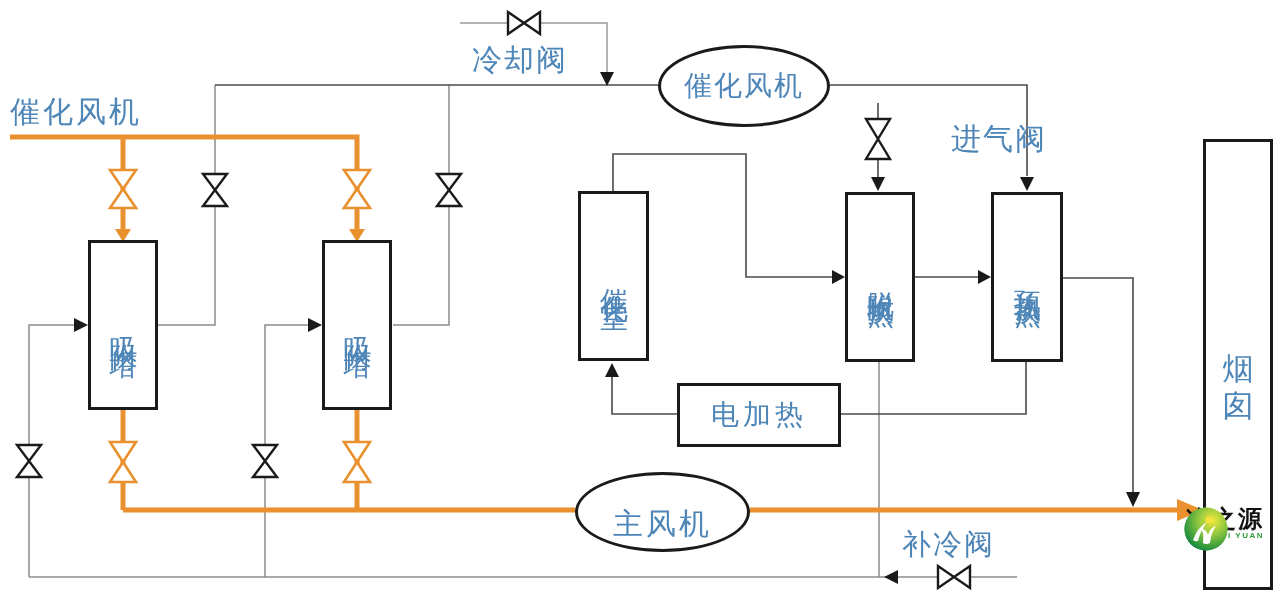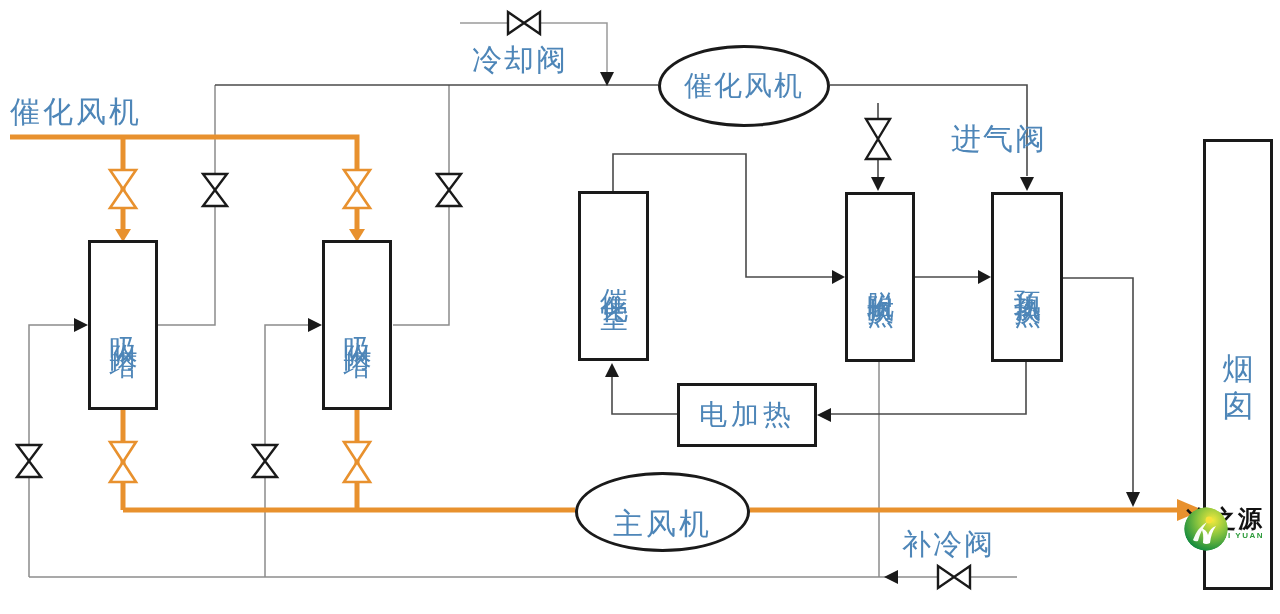--- a/index.html
+++ b/index.html
@@ -118,21 +118,21 @@
   </div>
   <div class="box" style="left:578px;top:191px;width:71px;height:170px;">
     <span class="vtext blue">催化室</span>
   </div>
   <div class="box" style="left:845px;top:192px;width:70px;height:170px;">
     <span class="vtext vtext4 blue">脱附换热</span>
   </div>
   <div class="box" style="left:991px;top:192px;width:72px;height:170px;">
     <span class="vtext vtext4 blue">预热换热</span>
   </div>
-  <div class="box" style="left:677px;top:383px;width:140px;height:64px;">
+  <div class="box" style="left:677px;top:383px;width:164px;height:64px;">
     <span class="htext blue">电加热</span>
   </div>
   <div class="box" style="left:1203px;top:139px;width:70px;height:451px;">
     <span class="vtext chimney-text blue">烟囱</span>
   </div>
 
   <div class="box ellipse" style="left:658px;top:45px;width:172px;height:82px;">
     <span class="htext blue" style="letter-spacing:2px;">催化风机</span>
   </div>
   <div class="box ellipse" style="left:575px;top:472px;width:175px;height:80px;">

